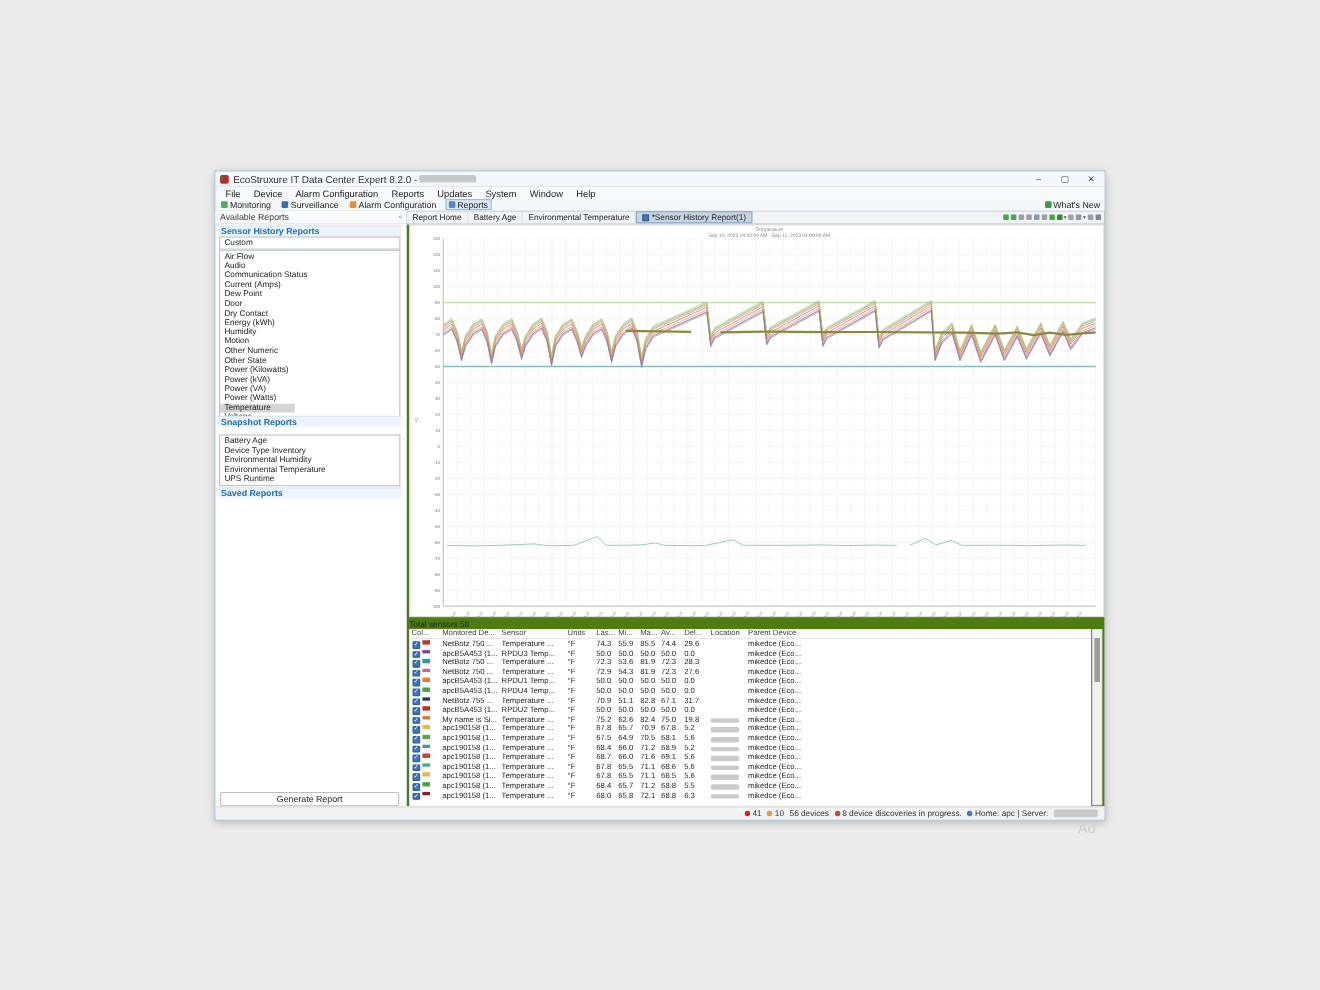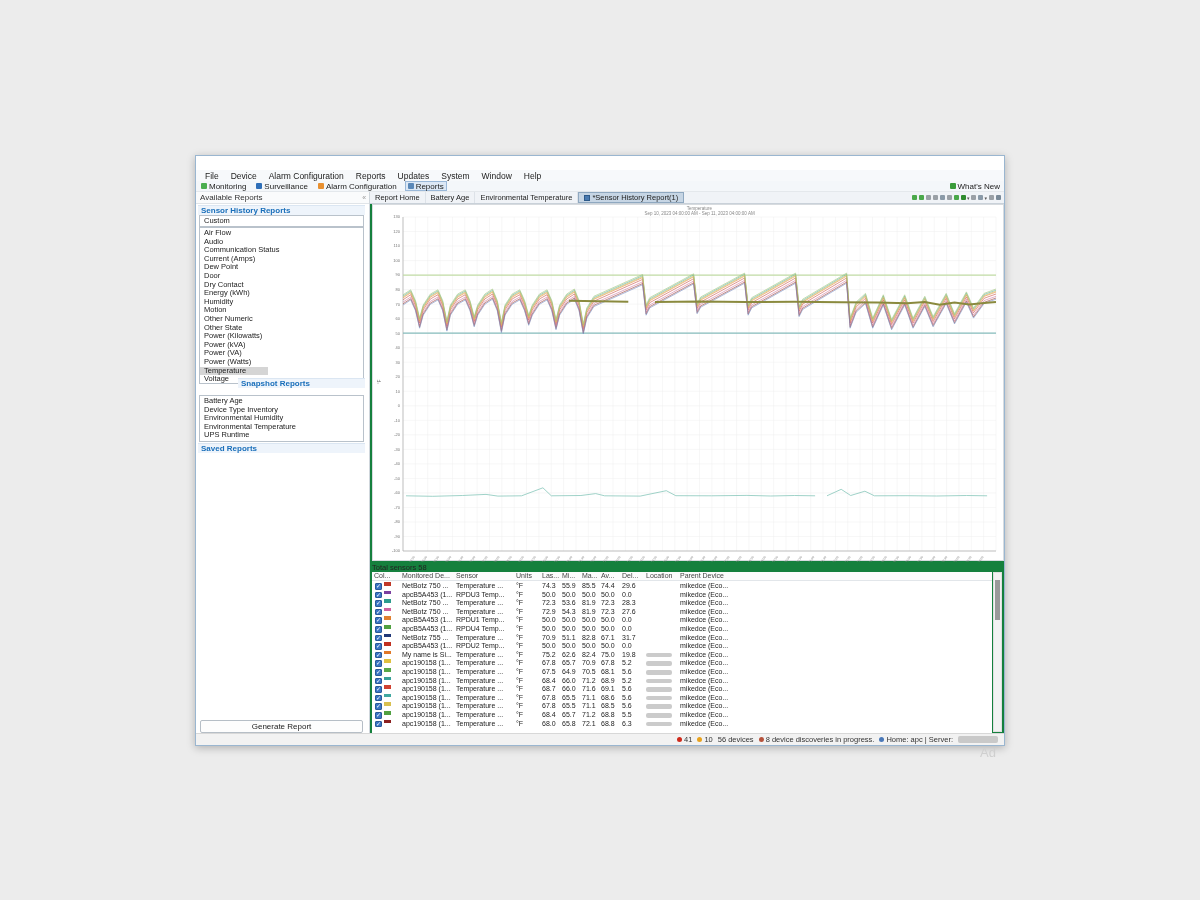--- a/index.html
+++ b/index.html
@@ -26,21 +26,21 @@
   
   #sidebar { position:absolute; left:0; top:36px; width:174px; bottom:12px; background:#fff; border-right:1px solid #cfd6dc; }
   #sidebar-header { position:absolute; left:0; top:0; width:100%; height:12px; background:#fafbfc; border-bottom:1px solid #e0e4e8; font-size:8px; color:#333; display:flex; align-items:center; padding:0 4px; }
   #sidebar-collapse { margin-left:auto; color:#999; font-size:7px; letter-spacing:-1px; }
   .sec-header { position:absolute; left:2px; right:4px; height:10px; background:#eef4fb; border-top:1px solid #dbe6f2; font-size:8px; font-weight:bold; color:#1a6fba; display:flex; padding:0 3px; }
   .listbox { position:absolute; left:3px; right:5px; background:#fff; border:1px solid #b9c2cb; overflow:hidden; padding-top:1px; }
   .list-item { font-size:7.5px; color:#222; height:8.6px; line-height:8.6px; padding-left:4px; white-space:nowrap; }
   .list-item.selected { background:#d5d5d5; width:68px; }
   #generate-btn { position:absolute; left:4px; right:6px; top:528px; height:13px; background:#fdfdfd; border:1px solid #b6bec6; font-size:8px; color:#222; display:flex; align-items:center; justify-content:center; border-radius:2px; }
   
-  #main { position:absolute; left:174px; top:36px; right:0; bottom:12px; background:#15803d; }
+  #main { position:absolute; left:174px; top:36px; right:0; bottom:12px; background:#4d7c0f; }
   #tabbar { position:absolute; left:0; top:0; width:100%; height:12px; background:#f0f3f7; border-bottom:1px solid #c9d1d9; display:flex; align-items:stretch; font-size:7.5px; }
   .tab { display:flex; align-items:center; padding:0 5px; color:#222; border-right:1px solid #dde2e8; white-space:nowrap; }
   .tab.active { background:#c6d5e4; border:1px solid #8fa8c0; }
   .tab-ico { width:6px; height:6px; background:#4a7ab0; border:1px solid #2d5a8a; margin-right:2px; }
   #mini-icons { margin-left:auto; display:flex; align-items:center; padding-right:3px; }
   .mini-ico { width:5px; height:5px; border-radius:1px; margin-left:2px; }
   .mini-caret { font-size:5px; color:#555; margin-left:1px; }
   
   #chart-panel { position:absolute; left:2px; top:12px; width:632px; height:357px; background:#fff; border:1px solid #d7dbdf; }
   #chart-title { position:absolute; left:30px; top:1px; width:593px; text-align:center; font-size:4.5px; color:#888; line-height:5px; z-index:2; }
@@ -63,20 +63,30 @@
   #statusbar { position:absolute; left:0; bottom:0; width:100%; height:12px; background:#f2f2f2; border-top:1px solid #d8d8d8; display:flex; align-items:center; justify-content:flex-end; padding-right:6px; font-size:7.5px; color:#333; }
   .st-seg { display:flex; align-items:center; margin-left:5px; }
   .st-dot { width:5px; height:5px; border-radius:50%; margin-right:2px; }
   svg text { font-family:"Liberation Sans", sans-serif; }
 </style>
 </head>
 <body>
 
 <div id="app">
 
+  <div id="titlebar">
+    <span id="app-logo"></span>
+    <span id="title-text">EcoStruxure IT Data Center Expert 8.2.0 - </span>
+    <span class="redact" style="width:52px;height:7px;margin-left:2px;"></span>
+    <div id="win-controls">
+        <span class="win-btn">–</span>
+        <span class="win-btn">▢</span>
+        <span class="win-btn">✕</span>
+      </div>
+  </div>
 
   <div id="menubar">
       <span class="menu-item">File</span>
       <span class="menu-item">Device</span>
       <span class="menu-item">Alarm Configuration</span>
       <span class="menu-item">Reports</span>
       <span class="menu-item">Updates</span>
       <span class="menu-item">System</span>
       <span class="menu-item">Window</span>
       <span class="menu-item">Help</span>
@@ -131,21 +141,21 @@
         <div class="list-item">Motion</div>
         <div class="list-item">Other Numeric</div>
         <div class="list-item">Other State</div>
         <div class="list-item">Power (Kilowatts)</div>
         <div class="list-item">Power (kVA)</div>
         <div class="list-item">Power (VA)</div>
         <div class="list-item">Power (Watts)</div>
         <div class="list-item selected">Temperature</div>
         <div class="list-item">Voltage</div>
       </div>
-    <div class="sec-header" style="top:186px;margin-left:40px;">
+    <div class="sec-header" style="top:186px;">
         <span>Snapshot Reports</span>
       </div>
     <div class="listbox" style="top:203px;height:47px;">
         <div class="list-item">Battery Age</div>
         <div class="list-item">Device Type Inventory</div>
         <div class="list-item">Environmental Humidity</div>
         <div class="list-item">Environmental Temperature</div>
         <div class="list-item">UPS Runtime</div>
       </div>
     <div class="sec-header" style="top:251px;">

